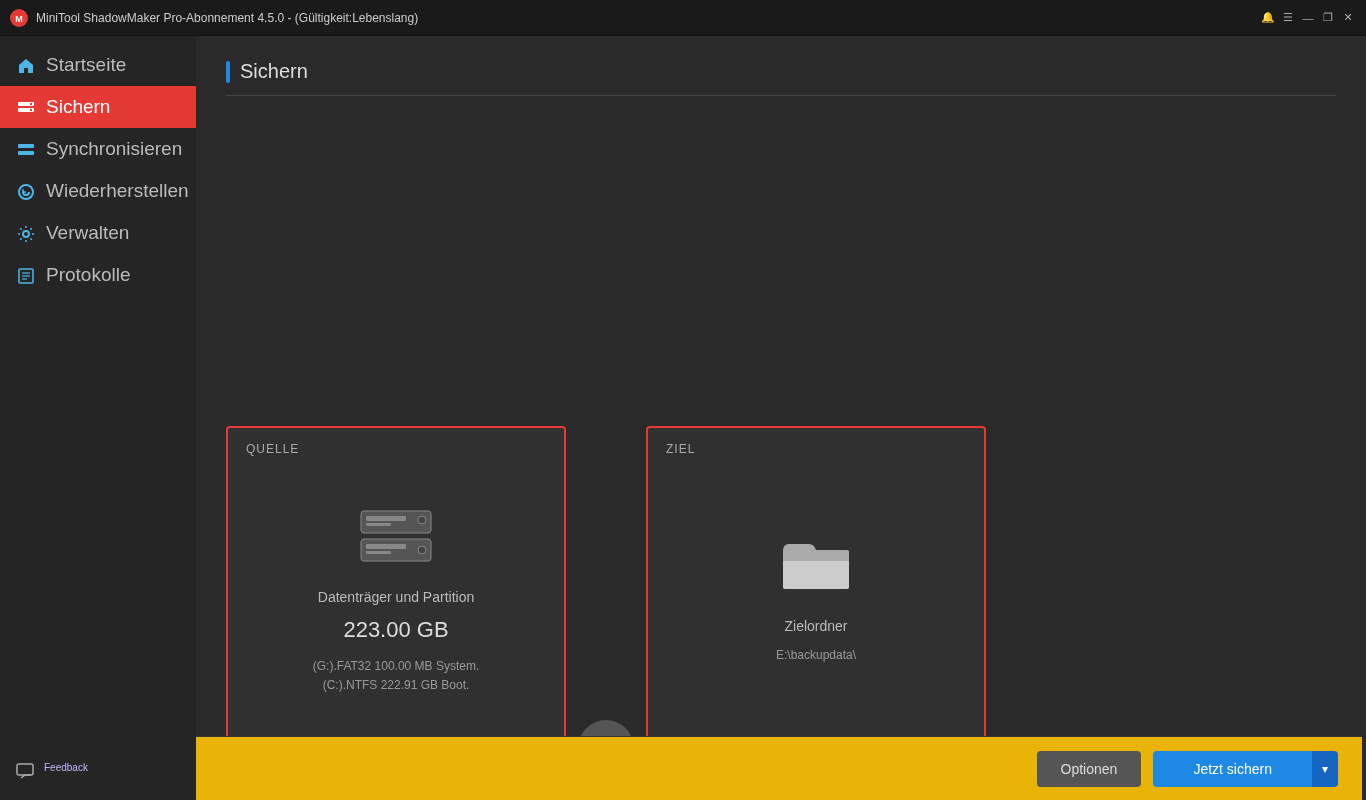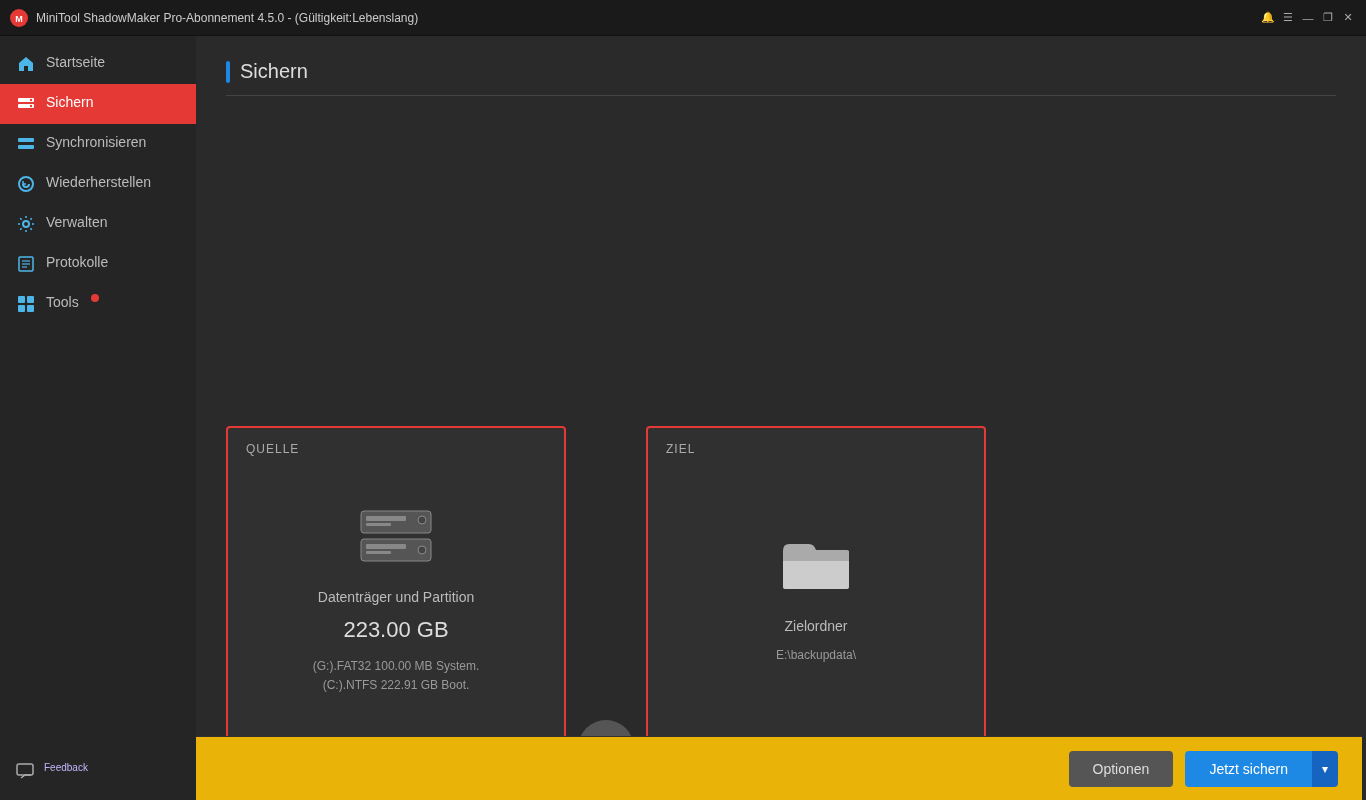--- a/index.html
+++ b/index.html
@@ -62,25 +62,25 @@
     #sidebar {
       width: 196px;
       background: #252525;
       display: flex;
       flex-direction: column;
       padding-top: 8px;
       flex-shrink: 0;
     }
     .sidebar-item {
       display: flex;
-      align-items: flex-start;
+      align-items: flex-end;
       gap: 10px;
       padding: 10px 16px;
       cursor: pointer;
-      font-size: 14px;
+      font-size: 19px;
       color: #bbb;
       border-radius: 0;
     }
     .sidebar-item.active {
       background: #e53935;
       color: #fff;
     }
     .sidebar-icon {
       width: 20px;
       height: 20px;
@@ -243,21 +243,21 @@
 
     #btn-jetzt-sichern-group {
       display: flex;
       border-radius: 4px;
       overflow: hidden;
     }
     #btn-jetzt-sichern {
       background: #1e88e5;
       color: #fff;
       border: none;
-      padding: 10px 24px;
+      padding: 10px 40px;
       font-size: 14px;
       cursor: pointer;
     }
     #btn-jetzt-sichern-arrow {
       background: #1565c0;
       color: #fff;
       border: none;
       padding: 10px 10px;
       font-size: 12px;
       cursor: pointer;
@@ -372,32 +372,20 @@
         <svg width="18" height="18" viewBox="0 0 18 18" fill="none">
           <rect x="2" y="2" width="14" height="14" rx="1" stroke="#4db6e8" stroke-width="1.5" fill="none"></rect>
           <line x1="5" y1="6" x2="13" y2="6" stroke="#4db6e8" stroke-width="1.2"></line>
           <line x1="5" y1="9" x2="13" y2="9" stroke="#4db6e8" stroke-width="1.2"></line>
           <line x1="5" y1="12" x2="10" y2="12" stroke="#4db6e8" stroke-width="1.2"></line>
         </svg>
       </div>
       <span>Protokolle</span>
     </div>
 
-    <div class="sidebar-item">
-      <div class="sidebar-icon">
-        <svg width="18" height="18" viewBox="0 0 18 18" fill="none">
-          <rect x="1" y="1" width="7" height="7" rx="1" fill="#4db6e8"></rect>
-          <rect x="10" y="1" width="7" height="7" rx="1" fill="#4db6e8"></rect>
-          <rect x="1" y="10" width="7" height="7" rx="1" fill="#4db6e8"></rect>
-          <rect x="10" y="10" width="7" height="7" rx="1" fill="#4db6e8"></rect>
-        </svg>
-      </div>
-      <span>Tools</span>
-      <span class="tools-badge"></span>
-    </div>
 
     <div id="sidebar-bottom">
       <div id="feedback-item">
         <svg width="18" height="18" viewBox="0 0 18 18" fill="none">
           <rect x="1" y="2" width="16" height="11" rx="2" stroke="#aaa" stroke-width="1.5" fill="none"></rect>
           <path d="M5 16l4-3h6" stroke="#aaa" stroke-width="1.5" fill="none"></path>
         </svg>
         <span>Feedback</span>
       </div>
     </div>

